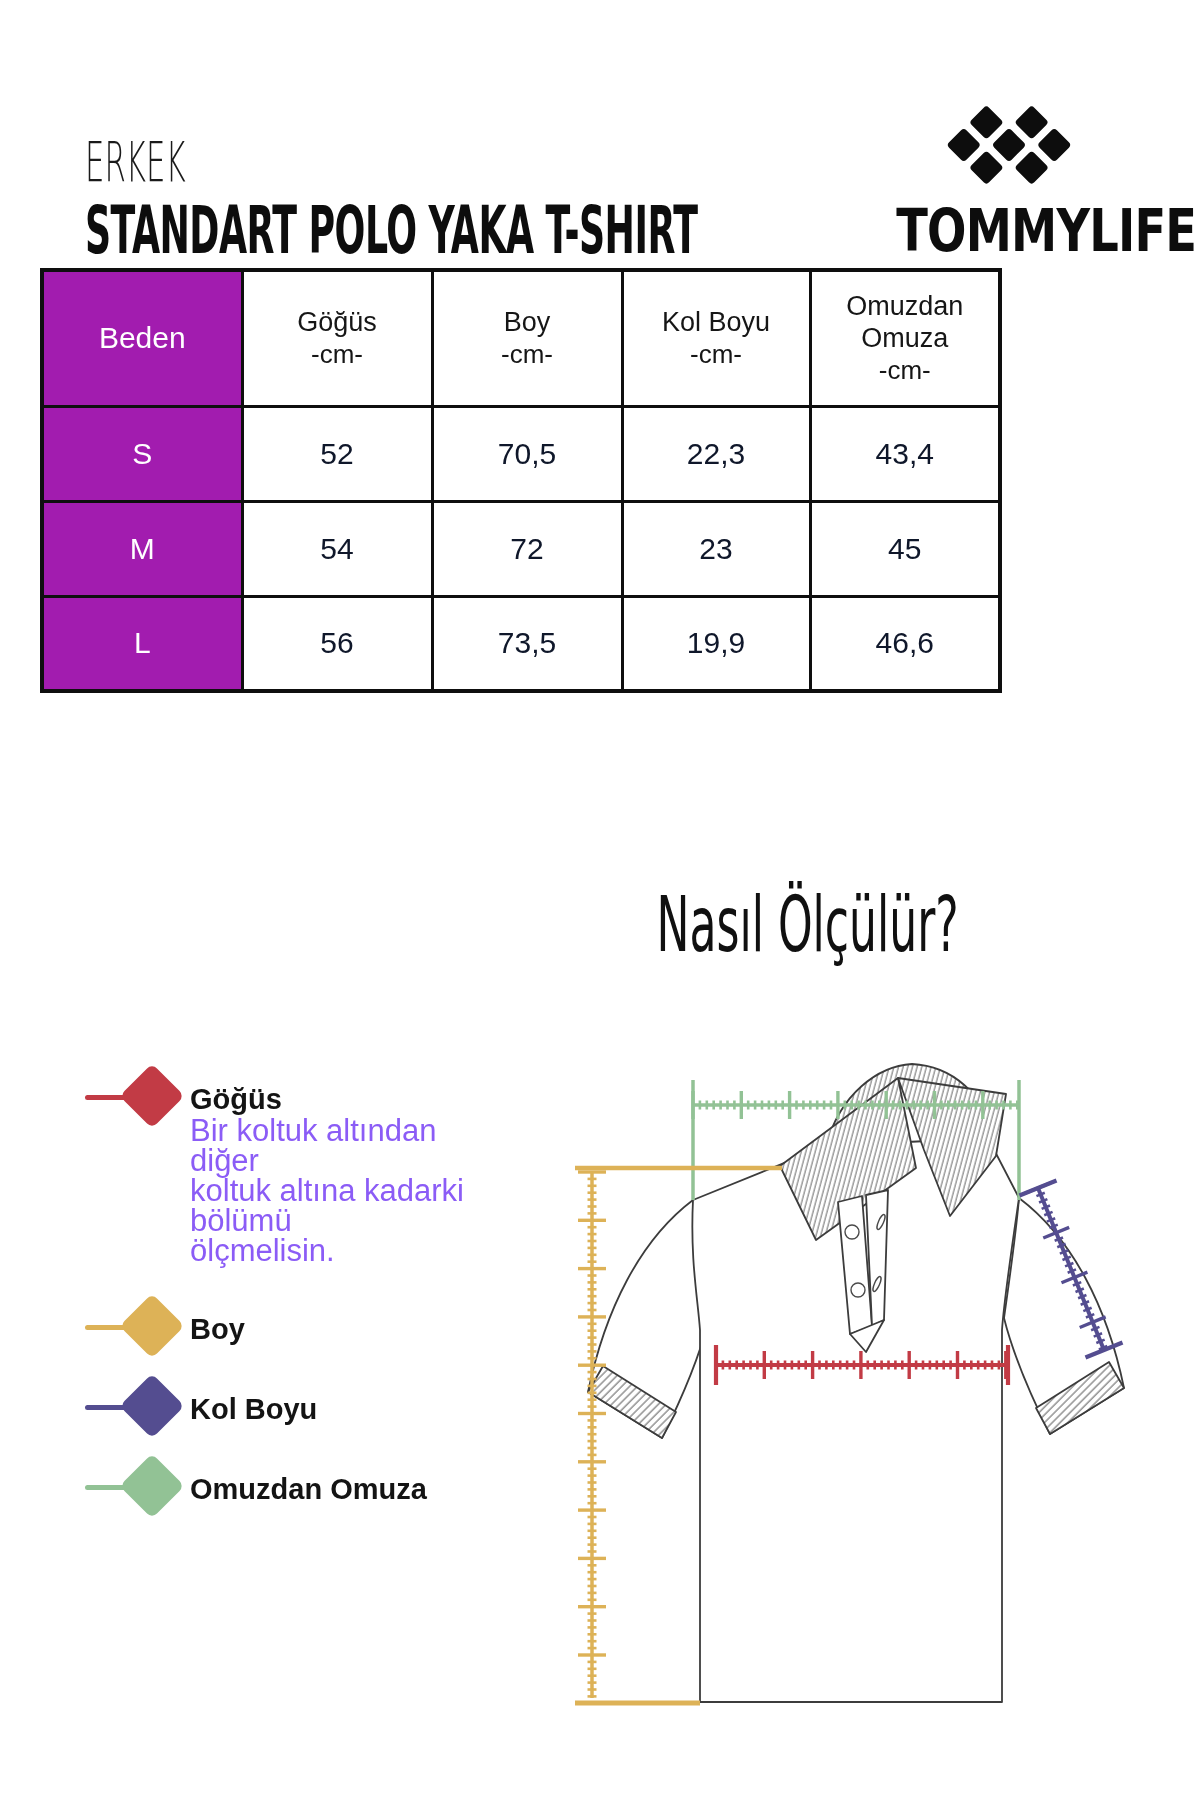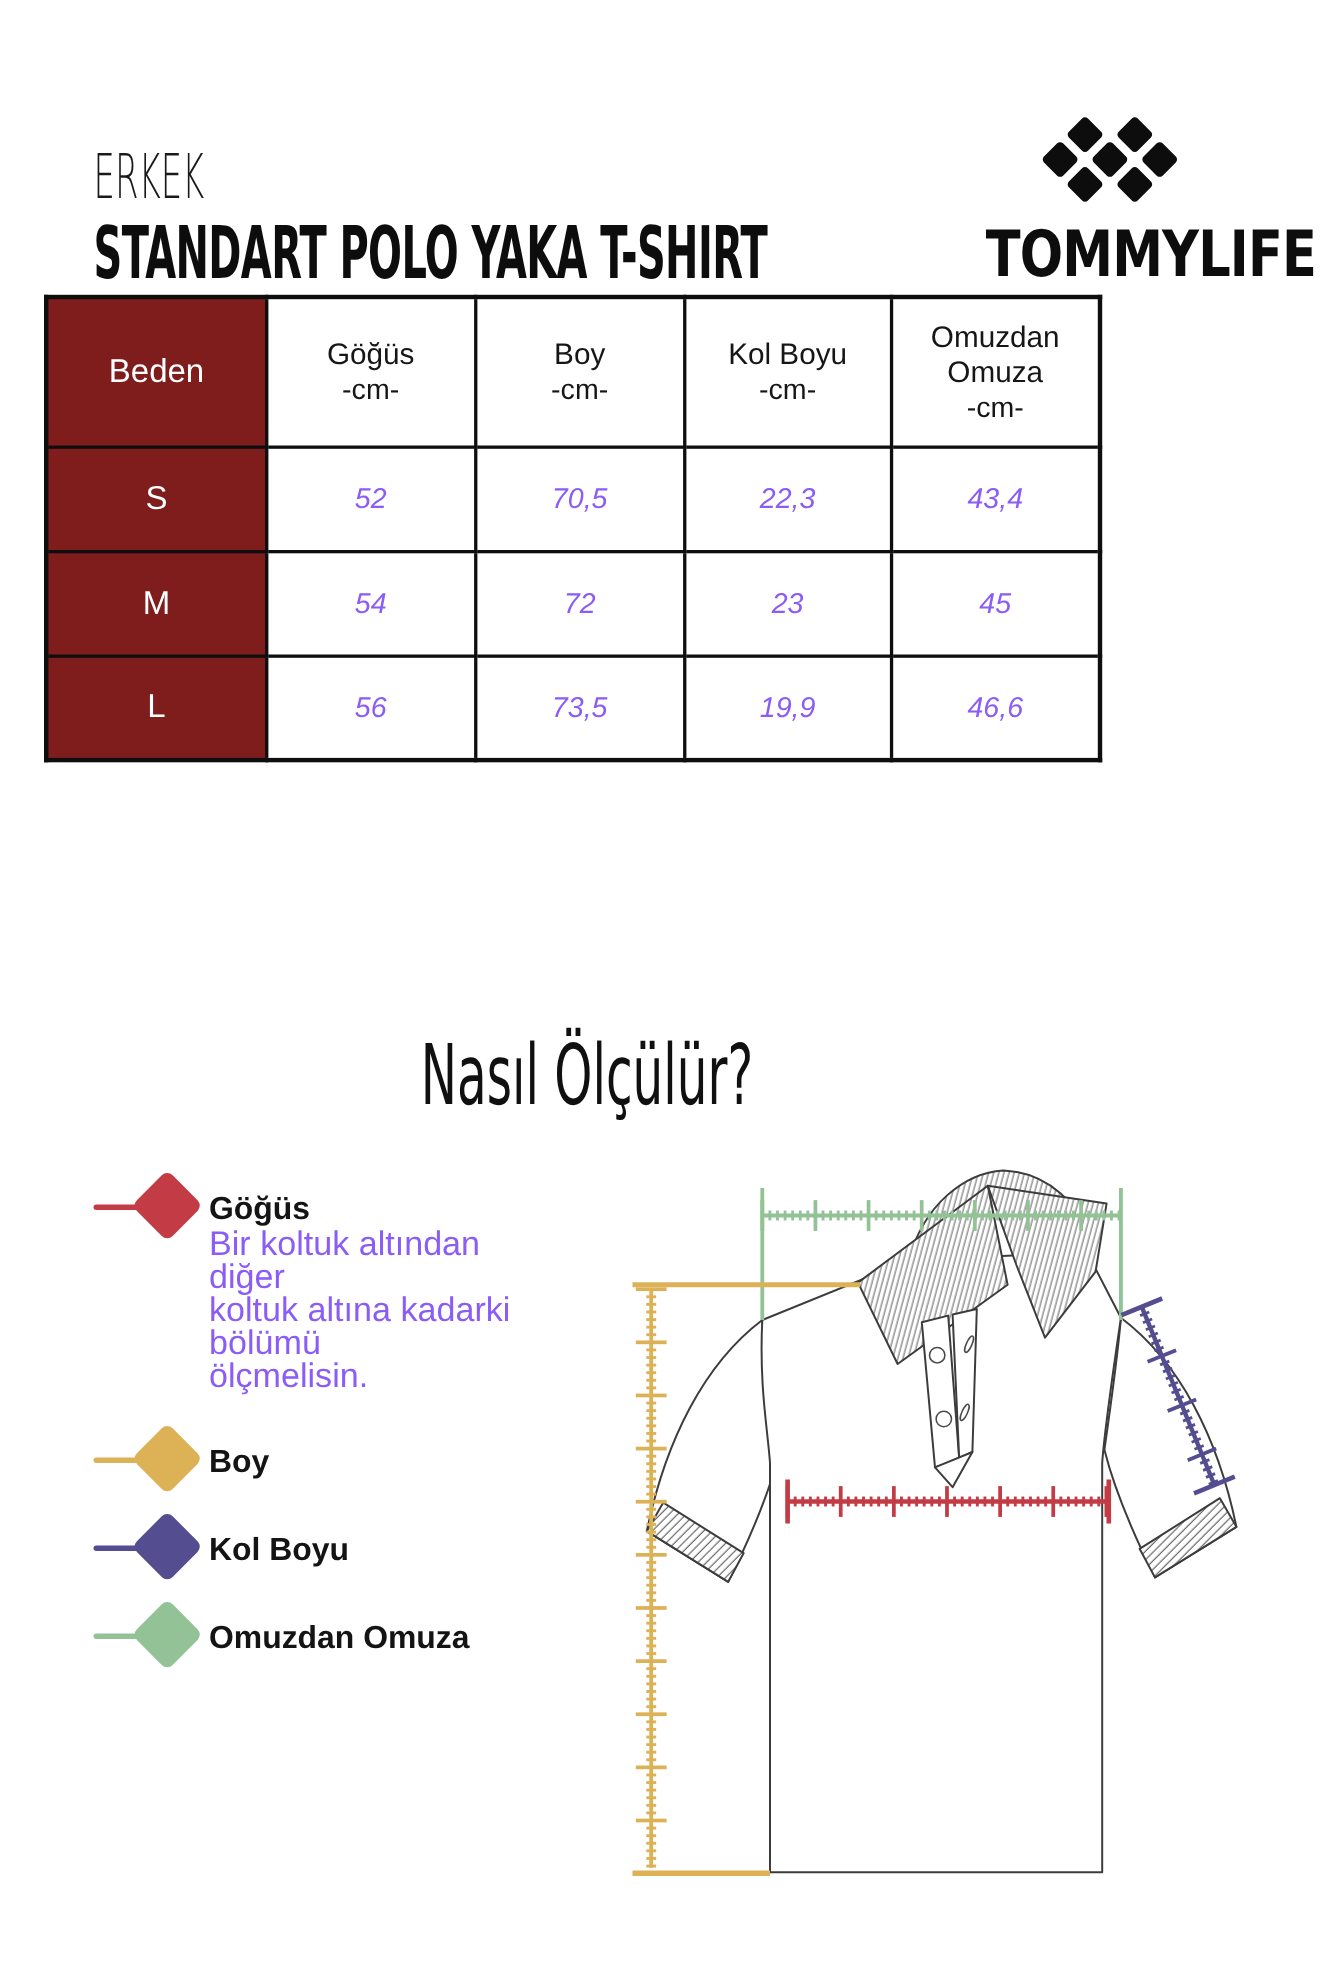--- a/index.html
+++ b/index.html
@@ -18,25 +18,25 @@
        transform:scaleX(.8);transform-origin:center;letter-spacing:-1px;color:#0d0d0d;white-space:nowrap;}
   
   table.size{position:absolute;left:40px;top:268px;width:958px;border-collapse:collapse;
        table-layout:fixed;border:4px solid #0e0e0e;}
   table.size th,table.size td{border:3px solid #0e0e0e;text-align:center;vertical-align:middle;
        font-family:"Liberation Sans",sans-serif;padding:0;}
   table.size thead tr{height:136px;}
   table.size tbody tr{height:95px;}
   th.hdr{font-size:27px;font-weight:500;line-height:32px;color:#161616;}
   th.hdr .unit{font-size:26px;font-weight:400;}
-  .bedencol{background:#7f1d1d;color:#fff;border-color:#0b0b0b;}
+  .bedencol{background:#a21caf;color:#fff;border-color:#0b0b0b;}
   th.bedencol{font-size:30px;font-weight:500;}
-  td.val{font-size:26px;font-weight:400;color:#8b5cf6;font-style:italic;}
+  td.val{font-size:30px;font-weight:400;color:#0f172a;}
   
-  .how-wrap{position:absolute;left:0;top:940px;width:1068px;text-align:center;}
+  .how-wrap{position:absolute;left:0;top:887px;width:1068px;text-align:right;}
   .how-wrap h2{display:inline-block;margin:0;font-family:"DejaVu Sans",sans-serif;
        font-weight:500;font-size:76px;line-height:76px;transform:scaleX(.58);
        transform-origin:center;color:#101010;white-space:nowrap;}
   .legend{position:absolute;left:85px;top:1082px;width:420px;}
   .legend-item{display:flex;margin-bottom:46px;}
   .marker{position:relative;width:105px;flex:0 0 105px;}
   .marker .line{position:absolute;left:0;top:13px;width:78px;height:5px;border-radius:3px;}
   .marker .diamond{position:absolute;left:44px;top:-9px;width:46px;height:46px;
        transform:rotate(45deg);border-radius:7px;}
   .legend-text h3{margin:0;font-size:29px;line-height:34px;font-weight:700;color:#141414;}

